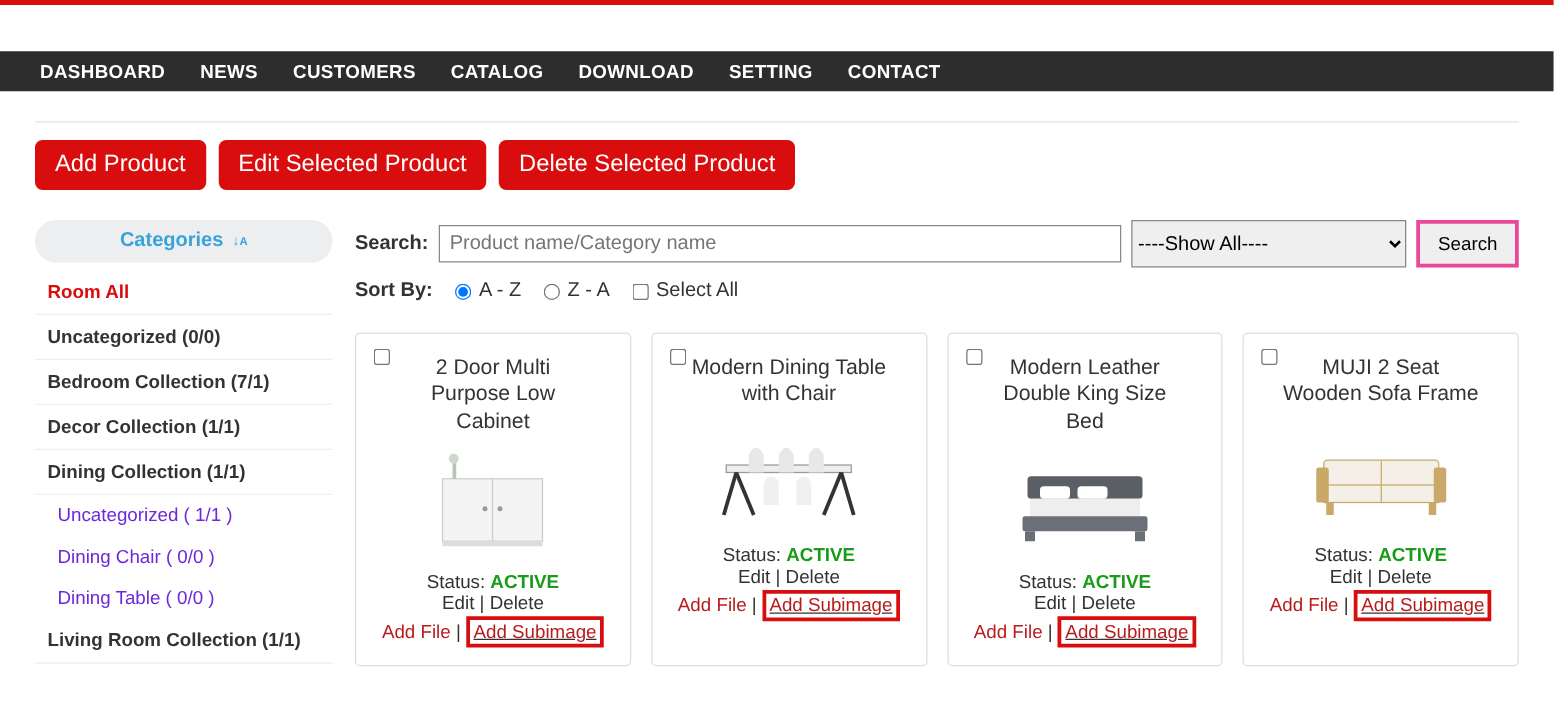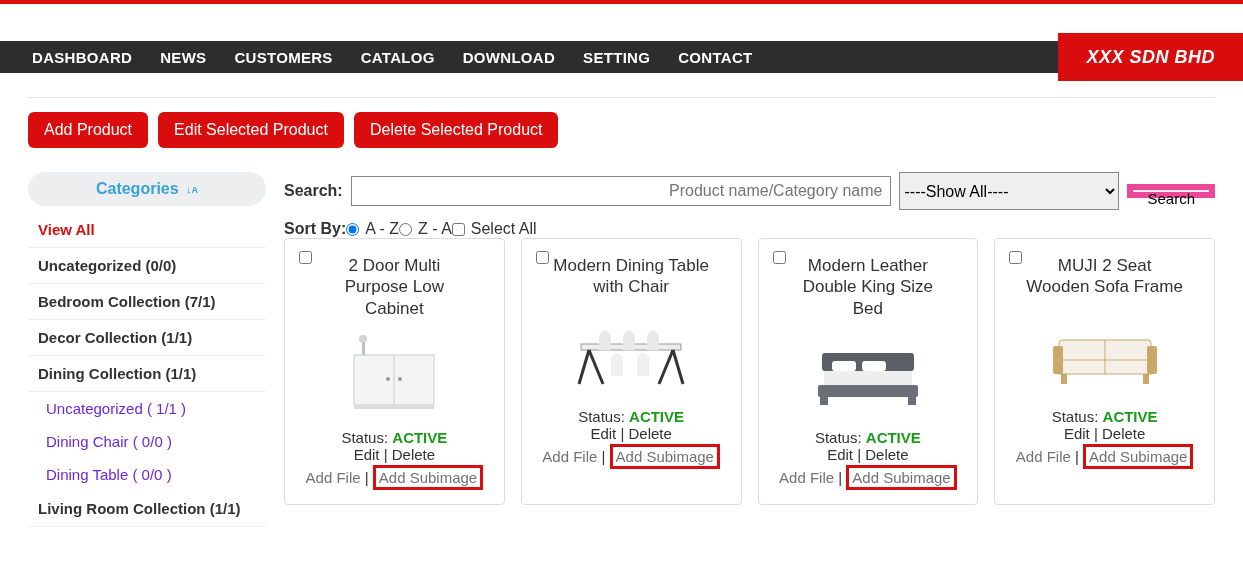--- a/index.html
+++ b/index.html
@@ -13,93 +13,92 @@
 .nav-item { color: #fff; font-weight: 600; font-size: 15px; margin-right: 28px; cursor: pointer; letter-spacing: .3px; }
 .brand { margin-left: auto; background: #d90d0d; color: #fff; font-weight: 700; font-style: italic; height: 48px; display: flex; align-items: center; padding: 0 28px; font-size: 18px; letter-spacing: .5px; }
 
 
 .page { padding: 24px 28px; }
 .page-title { color: #d90d0d; font-size: 28px; font-weight: 700; margin-bottom: 18px; }
 .divider { height: 1px; background: #e3e3e3; margin-bottom: 14px; }
 
 
 .action-row { display: flex; gap: 10px; margin-bottom: 24px; }
-.btn-red { background: #d90d0d; color: #fff; border: none; border-radius: 6px; padding: 9px 16px; font-size: 16px; cursor: pointer; }
+.btn-red { background: #d90d0d; color: #fff; border: none; border-radius: 6px; padding: 9px 16px; font-size: 19px; cursor: pointer; }
 
 
 .main { display: flex; gap: 18px; align-items: flex-start; }
 .sidebar { width: 238px; flex-shrink: 0; }
 .cat-header { background: #eceeef; border-radius: 18px; text-align: center; padding: 8px 0; color: #3aa2db; font-weight: 700; font-size: 16px; margin-bottom: 6px; }
 .cat-header .sort-icon { font-size: 11px; margin-left: 3px; vertical-align: 1px; }
 .cat-item { padding: 9px 10px; font-weight: 700; font-size: 15px; border-bottom: 1px solid #eee; cursor: pointer; color: #333; }
 .cat-item.active { color: #d90d0d; }
 .cat-sub { padding: 8px 10px 8px 18px; color: #6d28d9; font-size: 15px; cursor: pointer; }
 
 
 .content { flex: 1; border-radius: 15px; }
 .search-row { display: flex; align-items: center; gap: 8px; margin-bottom: 10px; }
 .search-label { font-weight: 700; font-size: 16px; }
-.search-input { flex: 1; height: 30px; border: 1px solid #888; padding: 0 8px; font-size: 16px; color: #888; text-align: right; }
+.search-input { flex: 1; height: 30px; border: 1px solid #888; padding: 0 8px; font-size: 16px; color: #888; }
 .search-select { height: 38px; border: 1px solid #888; font-size: 16px; width: 220px; }
-.search-btn { height: 14px; border: 6px solid #ec4899; background: #efefef; padding: 0 14px; font-size: 15px; cursor: pointer; }
-
-.sort-row { display: flex; align-items: center; margin-bottom: 0; font-size: 16px; }
+.search-btn { height: 38px; border: 3px solid #ec4899; background: #efefef; padding: 0 14px; font-size: 15px; cursor: pointer; }
+
+.sort-row { display: flex; align-items: center; gap: 18px; margin-bottom: 24px; font-size: 16px; }
 .sort-label { font-weight: 700; }
 .radio-wrap, .check-wrap { display: flex; align-items: center; gap: 6px; }
 
 
 .grid { display: flex; gap: 16px; }
 .card { flex: 1; border: 1px solid #ddd; border-radius: 4px; padding: 12px 10px 14px; text-align: center; position: relative; min-height: 250px; }
 .card-check { position: absolute; top: 12px; left: 14px; }
 .card-title { font-weight: 400; font-size: 17px; margin: 4px 20px 8px; line-height: 1.25; }
 .card-img { width: 140px; height: 90px; margin: 6px auto 12px; display: flex; align-items: center; justify-content: center; }
 .status-line { font-size: 15px; }
 .status-active { color: #1a9b1a; font-weight: 700; }
 .edit-del { font-size: 15px; color: #333; }
 .edit-del a { color: #333; cursor: pointer; }
 .file-sub { font-size: 15px; margin-top: 2px; }
-.file-sub a { color: #737373; cursor: pointer; }
-.highlight-box { border: 3px solid #d90d0d; padding: 1px 3px; display: inline-block; }
+.file-sub a { color: #b91c1c; cursor: pointer; }
+.highlight-box { border: 3px solid #d90d0d; padding: 1px 3px; display: inline-block; text-decoration: underline; }
 
 
 svg { display: block; }
 </style>
 </head>
 <body>
 
 <div class="top-strip"></div>
 
 <div class="navbar">
   <div class="nav-item">DASHBOARD</div>
   <div class="nav-item">NEWS</div>
   <div class="nav-item">CUSTOMERS</div>
   <div class="nav-item">CATALOG</div>
   <div class="nav-item">DOWNLOAD</div>
   <div class="nav-item">SETTING</div>
   <div class="nav-item">CONTACT</div>
-  <div class="brand">XXX SDN BHD</div>
 </div>
 
 <div class="page">
   <div class="divider"></div>
 
   <div class="action-row">
     <button class="btn-red">Add Product</button>
     <button class="btn-red">Edit Selected Product</button>
     <button class="btn-red">Delete Selected Product</button>
   </div>
 
   <div class="main">
 
     <div class="sidebar">
       <div class="cat-header">
         <span>Categories</span>
         <span class="sort-icon">↓<span style="font-size:9px">A<br></span></span>
       </div>
-      <div class="cat-item active">View All</div>
+      <div class="cat-item active">Room All</div>
       <div class="cat-item">Uncategorized (0/0)</div>
       <div class="cat-item">Bedroom Collection (7/1)</div>
       <div class="cat-item">Decor Collection (1/1)</div>
       <div class="cat-item">Dining Collection (1/1)</div>
       <div class="cat-sub">Uncategorized ( 1/1 )</div>
       <div class="cat-sub">Dining Chair ( 0/0 )</div>
       <div class="cat-sub">Dining Table ( 0/0 )</div>
       <div class="cat-item">Living Room Collection (1/1)</div>
     </div>
 

